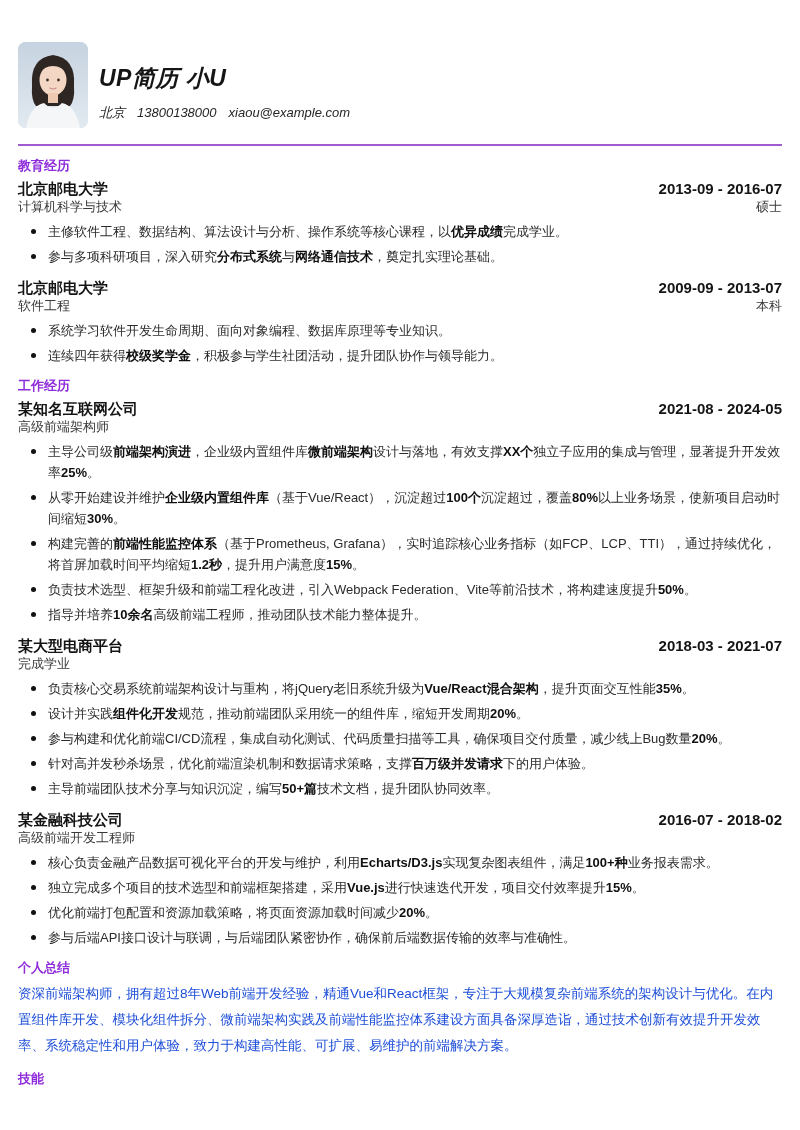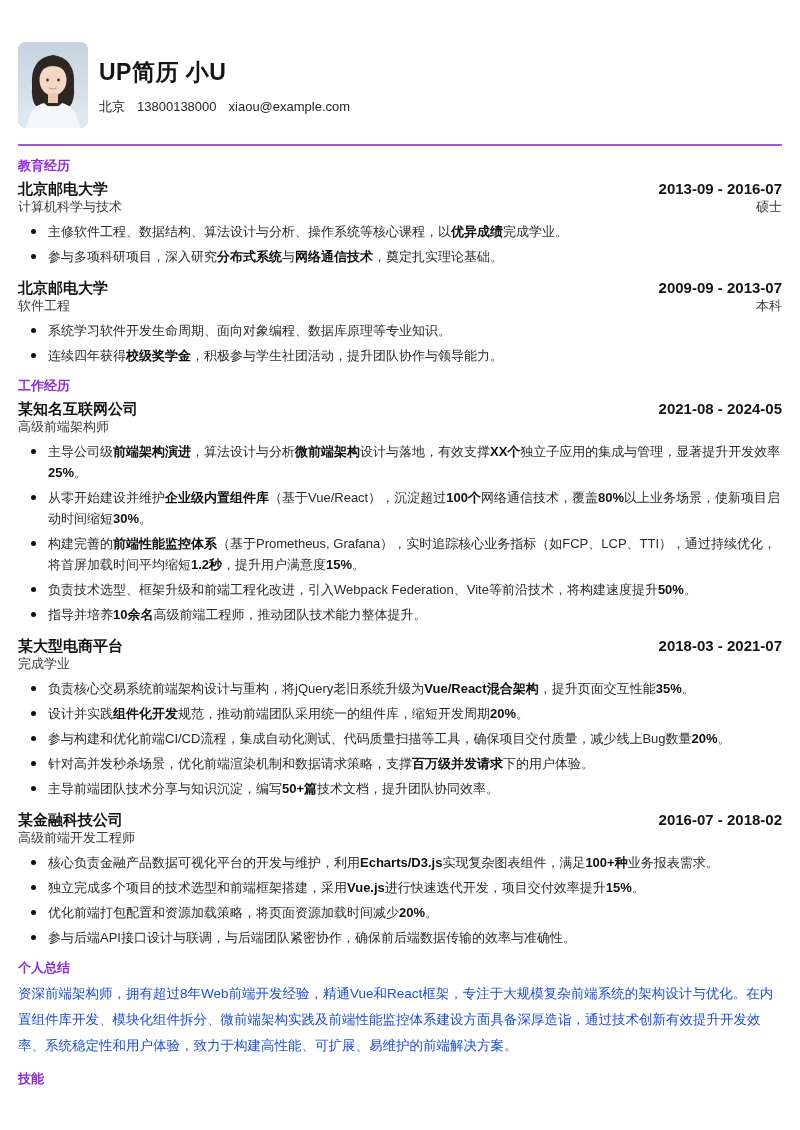--- a/index.html
+++ b/index.html
@@ -8,21 +8,21 @@
     height: 1130px;
     overflow: hidden;
     background: #ffffff;
     font-family: "Liberation Sans", "DejaVu Sans", sans-serif;
     color: #2d2d2d;
     -webkit-font-smoothing: antialiased;
   }
   .page { padding: 42px 18px 0 18px; }
 
   
-  .hdr { display: flex; align-items: flex-start; }
+  .hdr { display: flex; align-items: center; font-style: italic; }
   .avatar {
     width: 70px; height: 86px; border-radius: 8px; overflow: hidden;
     flex: 0 0 auto; background: #cdd9e4;
   }
   .avatar svg { display: block; width: 100%; height: 100%; }
   .hdr-text { margin-left: 11px; padding-top: 15px; }
   .name { font-size: 23px; font-weight: 700; color: #151515; letter-spacing: .5px; }
   .contact { margin-top: 10px; font-size: 13px; color: #262626; }
   .contact span { margin-right: 12px; margin-top: 20px; }
   .divider { border: none; border-top: 2px solid var(--divider, #a35bd2); margin-top: 16px; }
@@ -133,22 +133,22 @@
         <h2 class="sec-title">工作经历</h2>
         <div class="entry">
           <div class="entry-head">
             <div>某知名互联网公司</div>
             <div>2021-08 - 2024-05</div>
           </div>
           <div class="entry-sub">
             <div>高级前端架构师</div>
           </div>
           <ul class="bullets">
-            <li><span>主导公司级</span><b>前端架构演进</b><span>，算法设计与分析</span><b>微前端架构</b><span>设计与落地，有效支撑</span><b>XX个</b><span>独立子应用的集成与管理，显著提升开发效率</span><b>25%</b><span>。</span></li>
-            <li><span>从零开始建设并维护</span><b>企业级内置组件库</b><span>（基于Vue/React），沉淀超过</span><b>100个</b><span>网络通信技术，覆盖</span><b>80%</b><span>以上业务场景，使新项目启动时间缩短</span><b>30%</b><span>。</span></li>
+            <li><span>主导公司级</span><b>前端架构演进</b><span>，企业级内置组件库</span><b>微前端架构</b><span>设计与落地，有效支撑</span><b>XX个</b><span>独立子应用的集成与管理，显著提升开发效率</span><b>25%</b><span>。</span></li>
+            <li><span>从零开始建设并维护</span><b>企业级内置组件库</b><span>（基于Vue/React），沉淀超过</span><b>100个</b><span>沉淀超过，覆盖</span><b>80%</b><span>以上业务场景，使新项目启动时间缩短</span><b>30%</b><span>。</span></li>
             <li><span>构建完善的</span><b>前端性能监控体系</b><span>（基于Prometheus, Grafana），实时追踪核心业务指标（如FCP、LCP、TTI），通过持续优化，将首屏加载时间平均缩短</span><b>1.2秒</b><span>，提升用户满意度</span><b>15%</b><span>。</span></li>
             <li><span>负责技术选型、框架升级和前端工程化改进，引入Webpack Federation、Vite等前沿技术，将构建速度提升</span><b>50%</b><span>。</span></li>
             <li><span>指导并培养</span><b>10余名</b><span>高级前端工程师，推动团队技术能力整体提升。</span></li>
           </ul>
         </div>
         <div class="entry">
           <div class="entry-head">
             <div>某大型电商平台</div>
             <div>2018-03 - 2021-07</div>
           </div>

